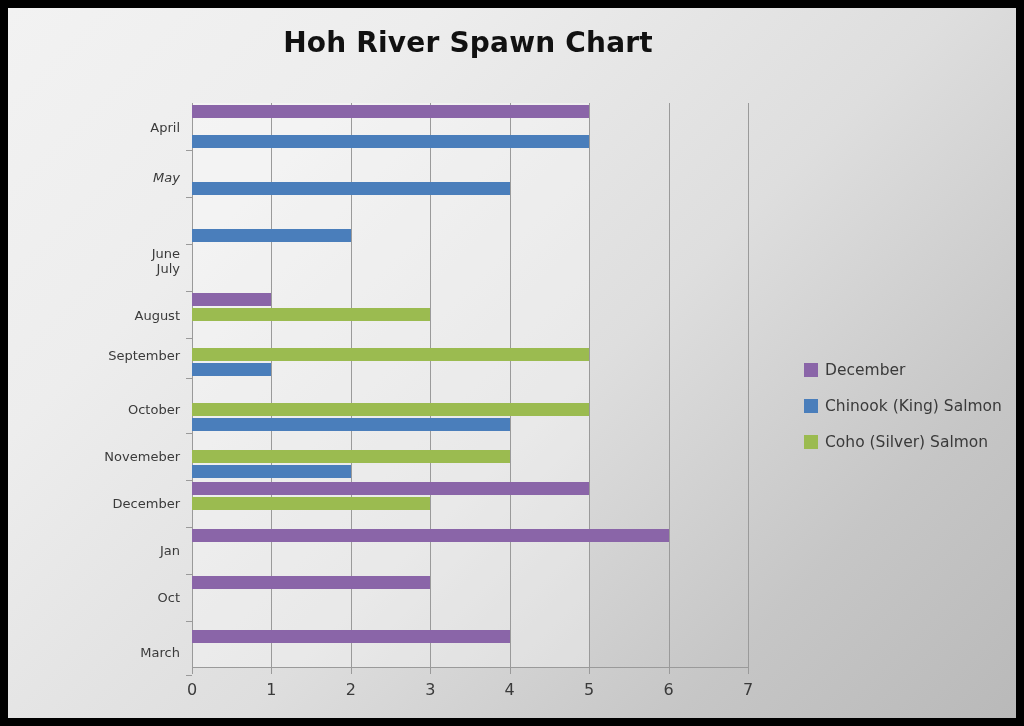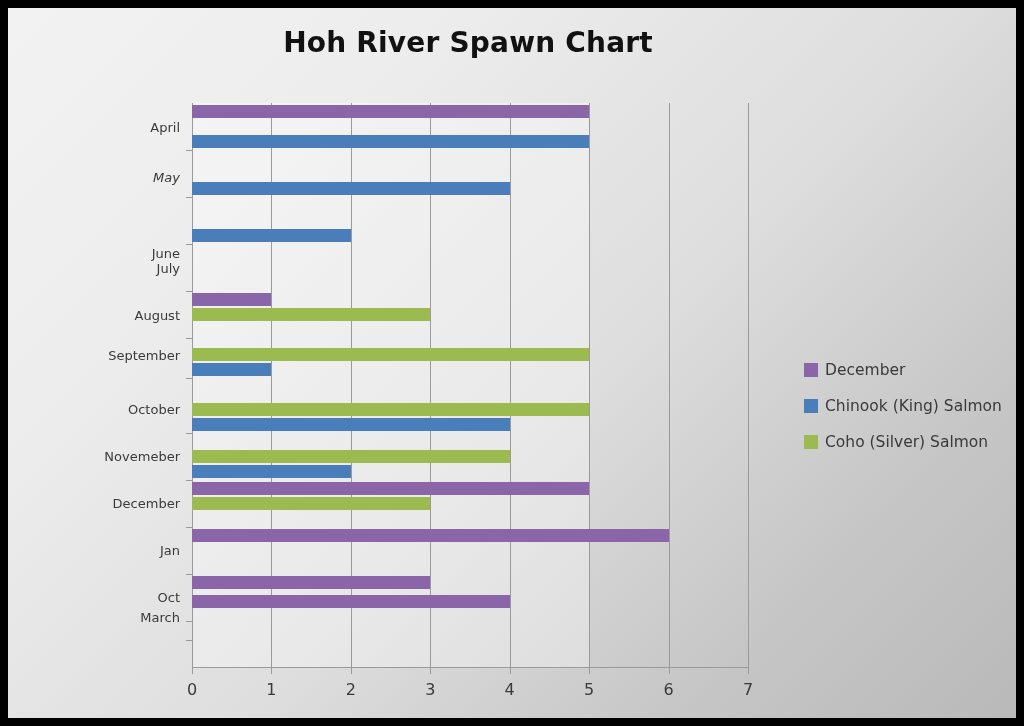--- a/index.html
+++ b/index.html
@@ -241,21 +241,21 @@
           <div class="cat-band" style="top: 423.75px; height: 47.0833px;">
             <div class="cat-tick" style="top: 47.0833px;"></div>
             <div class="cat-label" style="top: 23.5417px;">Jan</div>
             <div class="bar steelhead" style="background: rgb(138, 101, 168); width: 476.571px; top: 2.04167px;"></div>
           </div>
           <div class="cat-band" style="top: 470.833px; height: 47.0833px;">
             <div class="cat-tick" style="top: 47.0833px;"></div>
             <div class="cat-label" style="top: 23.5417px;">Oct</div>
             <div class="bar steelhead" style="background: rgb(138, 101, 168); width: 238.286px; top: 2.04167px;"></div>
           </div>
-          <div class="cat-band" style="top: 490px; height: 47.0833px;">
+          <div class="cat-band" style="top: 525px; height: 47.0833px;">
             <div class="cat-tick" style="top: 47.0833px;"></div>
             <div class="cat-label" style="top: 23.5417px;">March</div>
             <div class="bar steelhead" style="background: rgb(138, 101, 168); width: 317.714px; top: 2.04167px;"></div>
           </div>
         </div>
     </div>
 
     <div id="legend">
         <div class="legend-row">
           <span class="legend-swatch" style="background: rgb(138, 101, 168);"></span>

